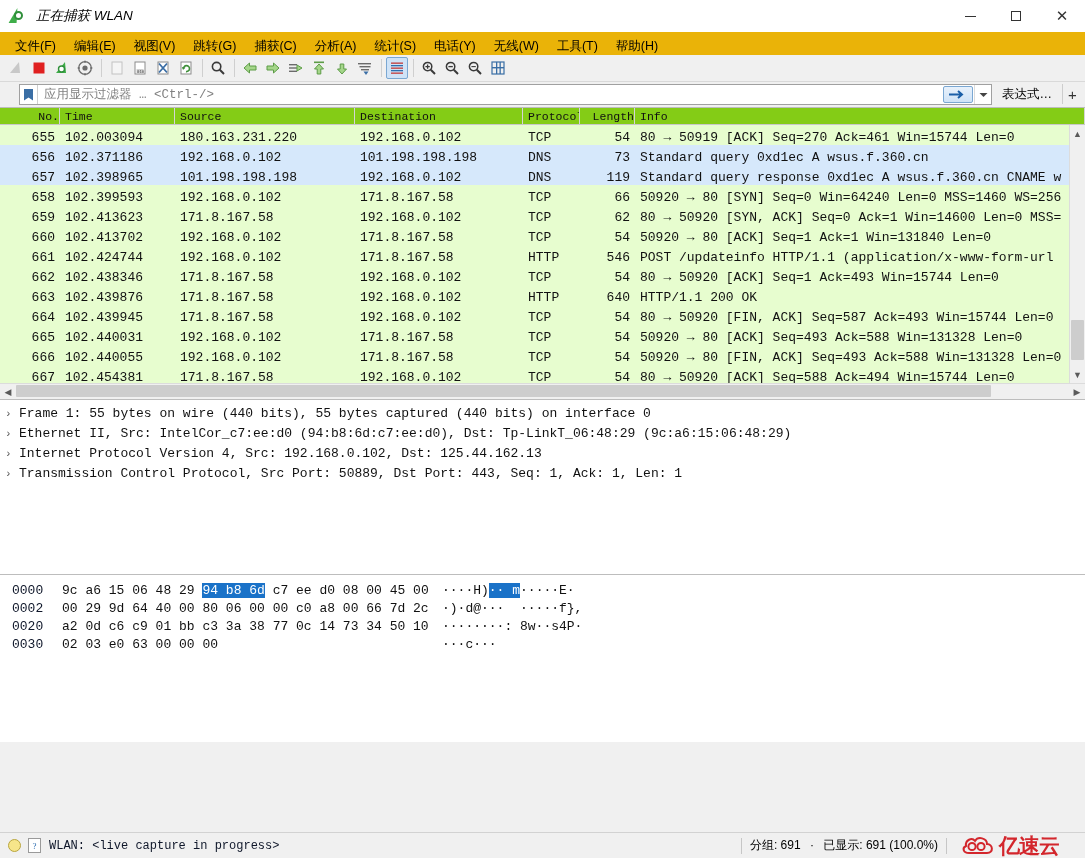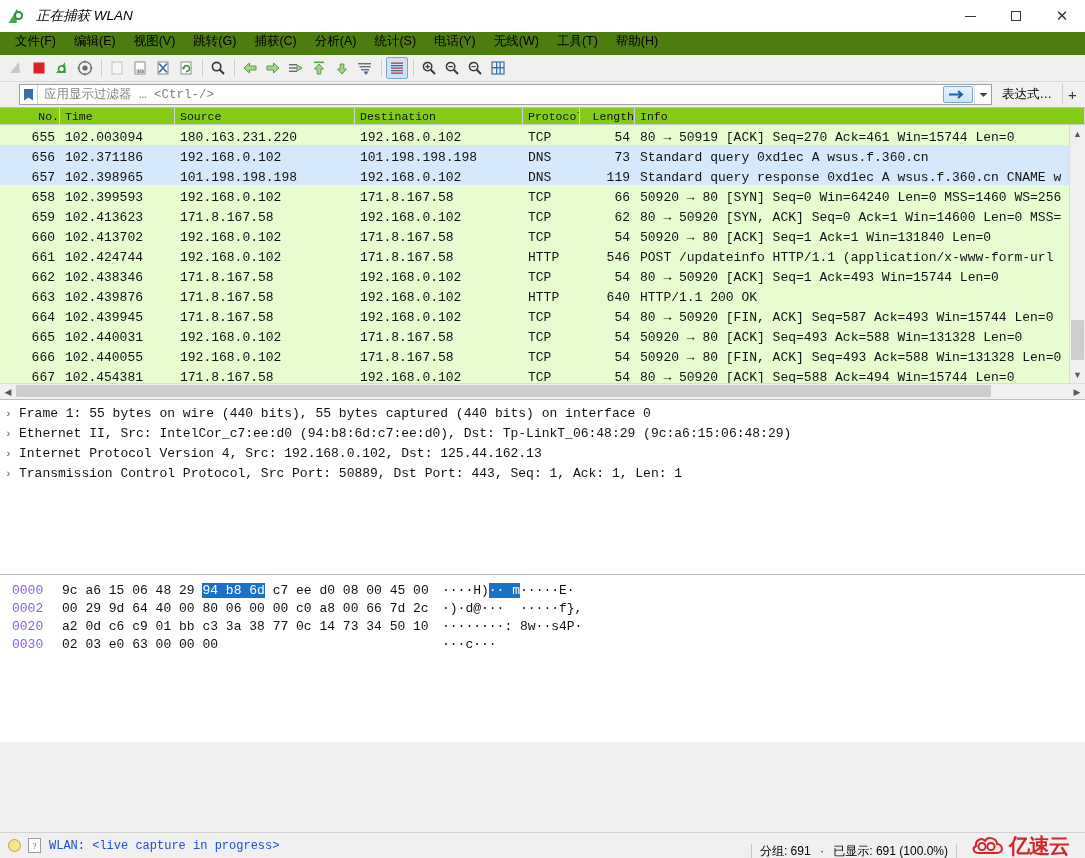--- a/index.html
+++ b/index.html
@@ -57,23 +57,23 @@
     display: flex; align-items: center; justify-content: center;
     font-size: 13px; color: #333;
   }
   .glyph-min { display:block; width:11px; height:1px; background:#333; }
   .glyph-max { display:block; width:10px; height:10px; border:1px solid #333; }
   .glyph-close { font-size: 15px; line-height: 1; color:#333; font-family:"DejaVu Sans",sans-serif; }
 
   
   #menubar {
     height: 23px;
-    background: #4d7c0f;
-    display: flex;
-    align-items: flex-start;
+    background: #eab308;
+    display: flex;
+    align-items: flex-end;
     padding-left: 6px;
   }
   .menuitem {
     padding: 3px 9px;
     font-size: 12.5px;
     color: #000;
     white-space: nowrap;
     line-height: 1;
   }
 
@@ -278,21 +278,21 @@
   }
   .hrow {
     display: flex;
     height: 18px;
     font-family: "Liberation Mono", monospace;
     font-size: 13px;
     color: #111;
     align-items: center;
     padding-left: 12px;
   }
-  .hoff { width: 50px; color: #8b5cf6; flex: 0 0 auto; }
+  .hoff { width: 50px; color: #0f172a; flex: 0 0 auto; }
   .hbytes { width: 380px; flex: 0 0 auto; letter-spacing: 0px; }
   .hascii { flex: 0 0 auto; white-space: pre; }
   .hl { background: #1a72c8; color: #fff; }
 
   
   #statusbar {
     position: absolute;
     left: 0; right: 0; bottom: 0;
     height: 26px;
     background: #f0f0f0;
@@ -308,24 +308,24 @@
     margin-right:7px;
   }
   .sb-docicon {
     width:13px; height:15px; background:#ffffff;
     border:1px solid #9a9a9a; position:relative; margin-right:8px;
     font-size:9px; color:#2b6cb0; text-align:center; line-height:14px;
     font-family:"Liberation Serif", serif;
   }
   #sb-caption {
     font-family: "Liberation Mono", monospace;
-    font-size: 12px; color:#1d4ed8;
+    font-size: 12px; color:#0f172a;
   }
   #sb-right {
-    margin-left:auto; display:flex; align-items:flex-end; padding-right:10px;
+    margin-left:auto; display:flex; align-items:center; padding-right:20px;
   }
   .sb-sep { width:1px; height:16px; background:#c6c6c6; margin:0 8px; }
   #sb-counts {
     font-family:"Liberation Sans", sans-serif; font-size:12px;
     white-space: nowrap;
   }
   #wm {
     display:flex; align-items:center;
     padding-left: 6px; padding-right: 6px;
   }

